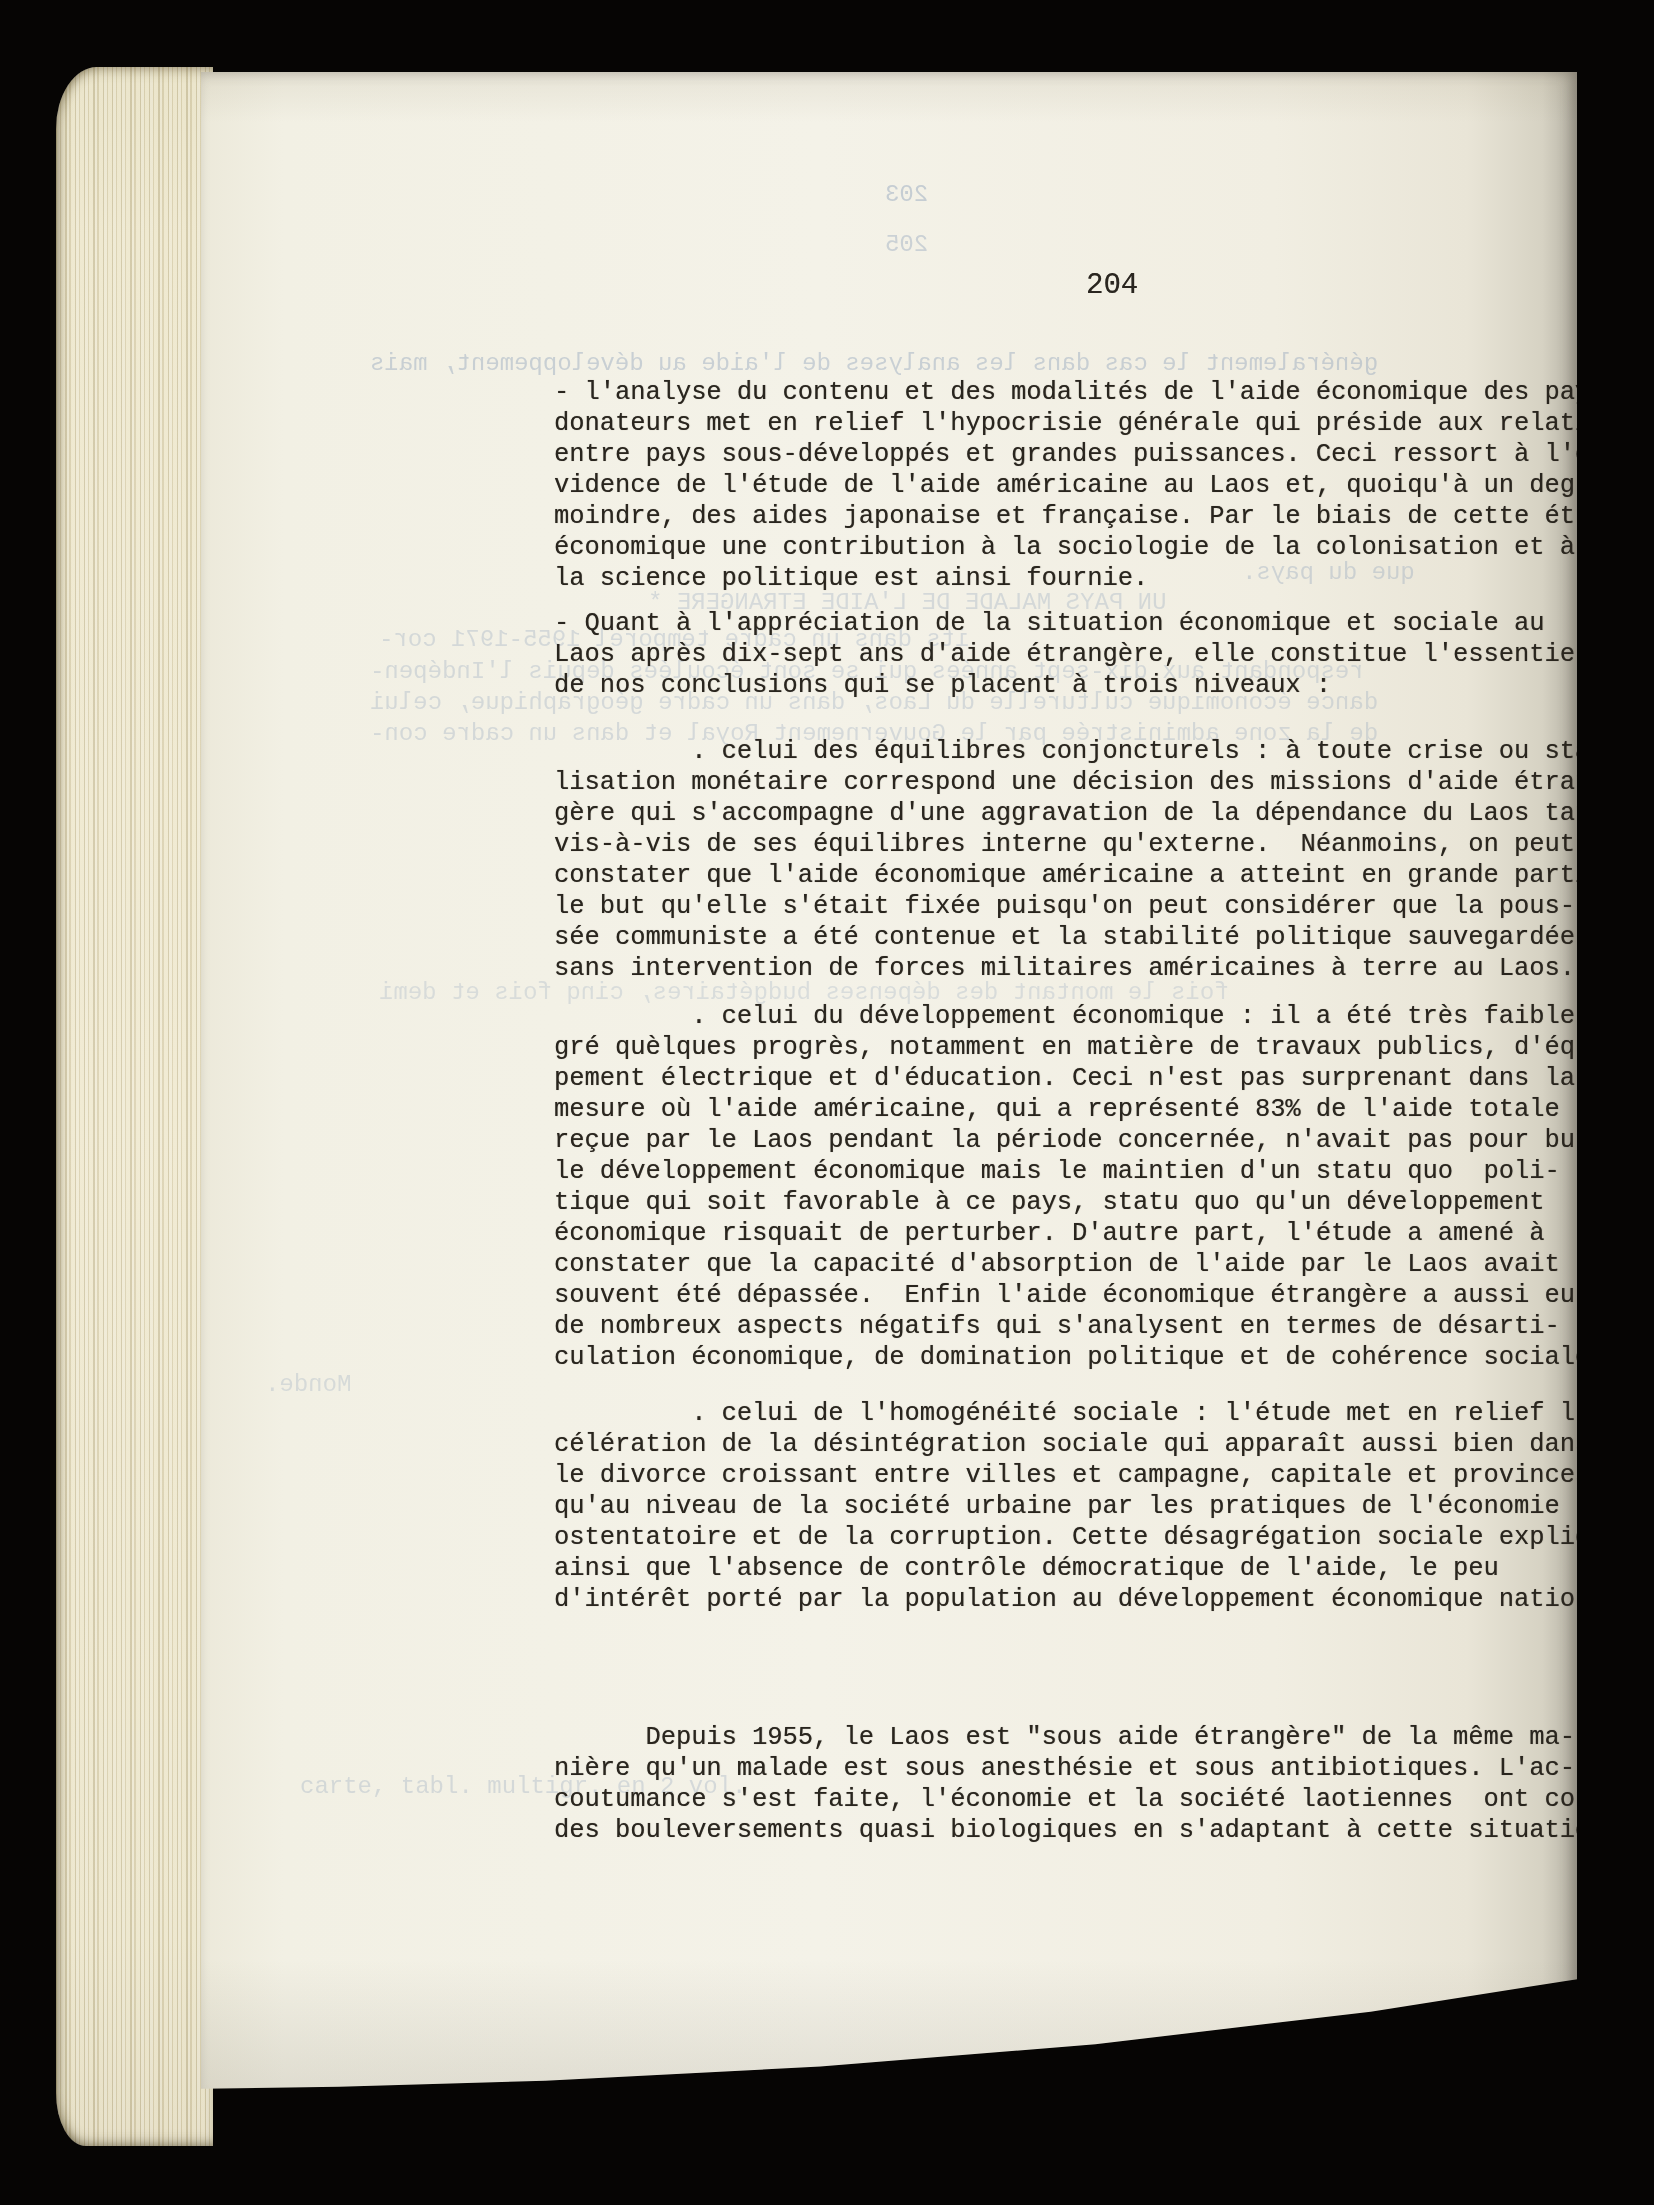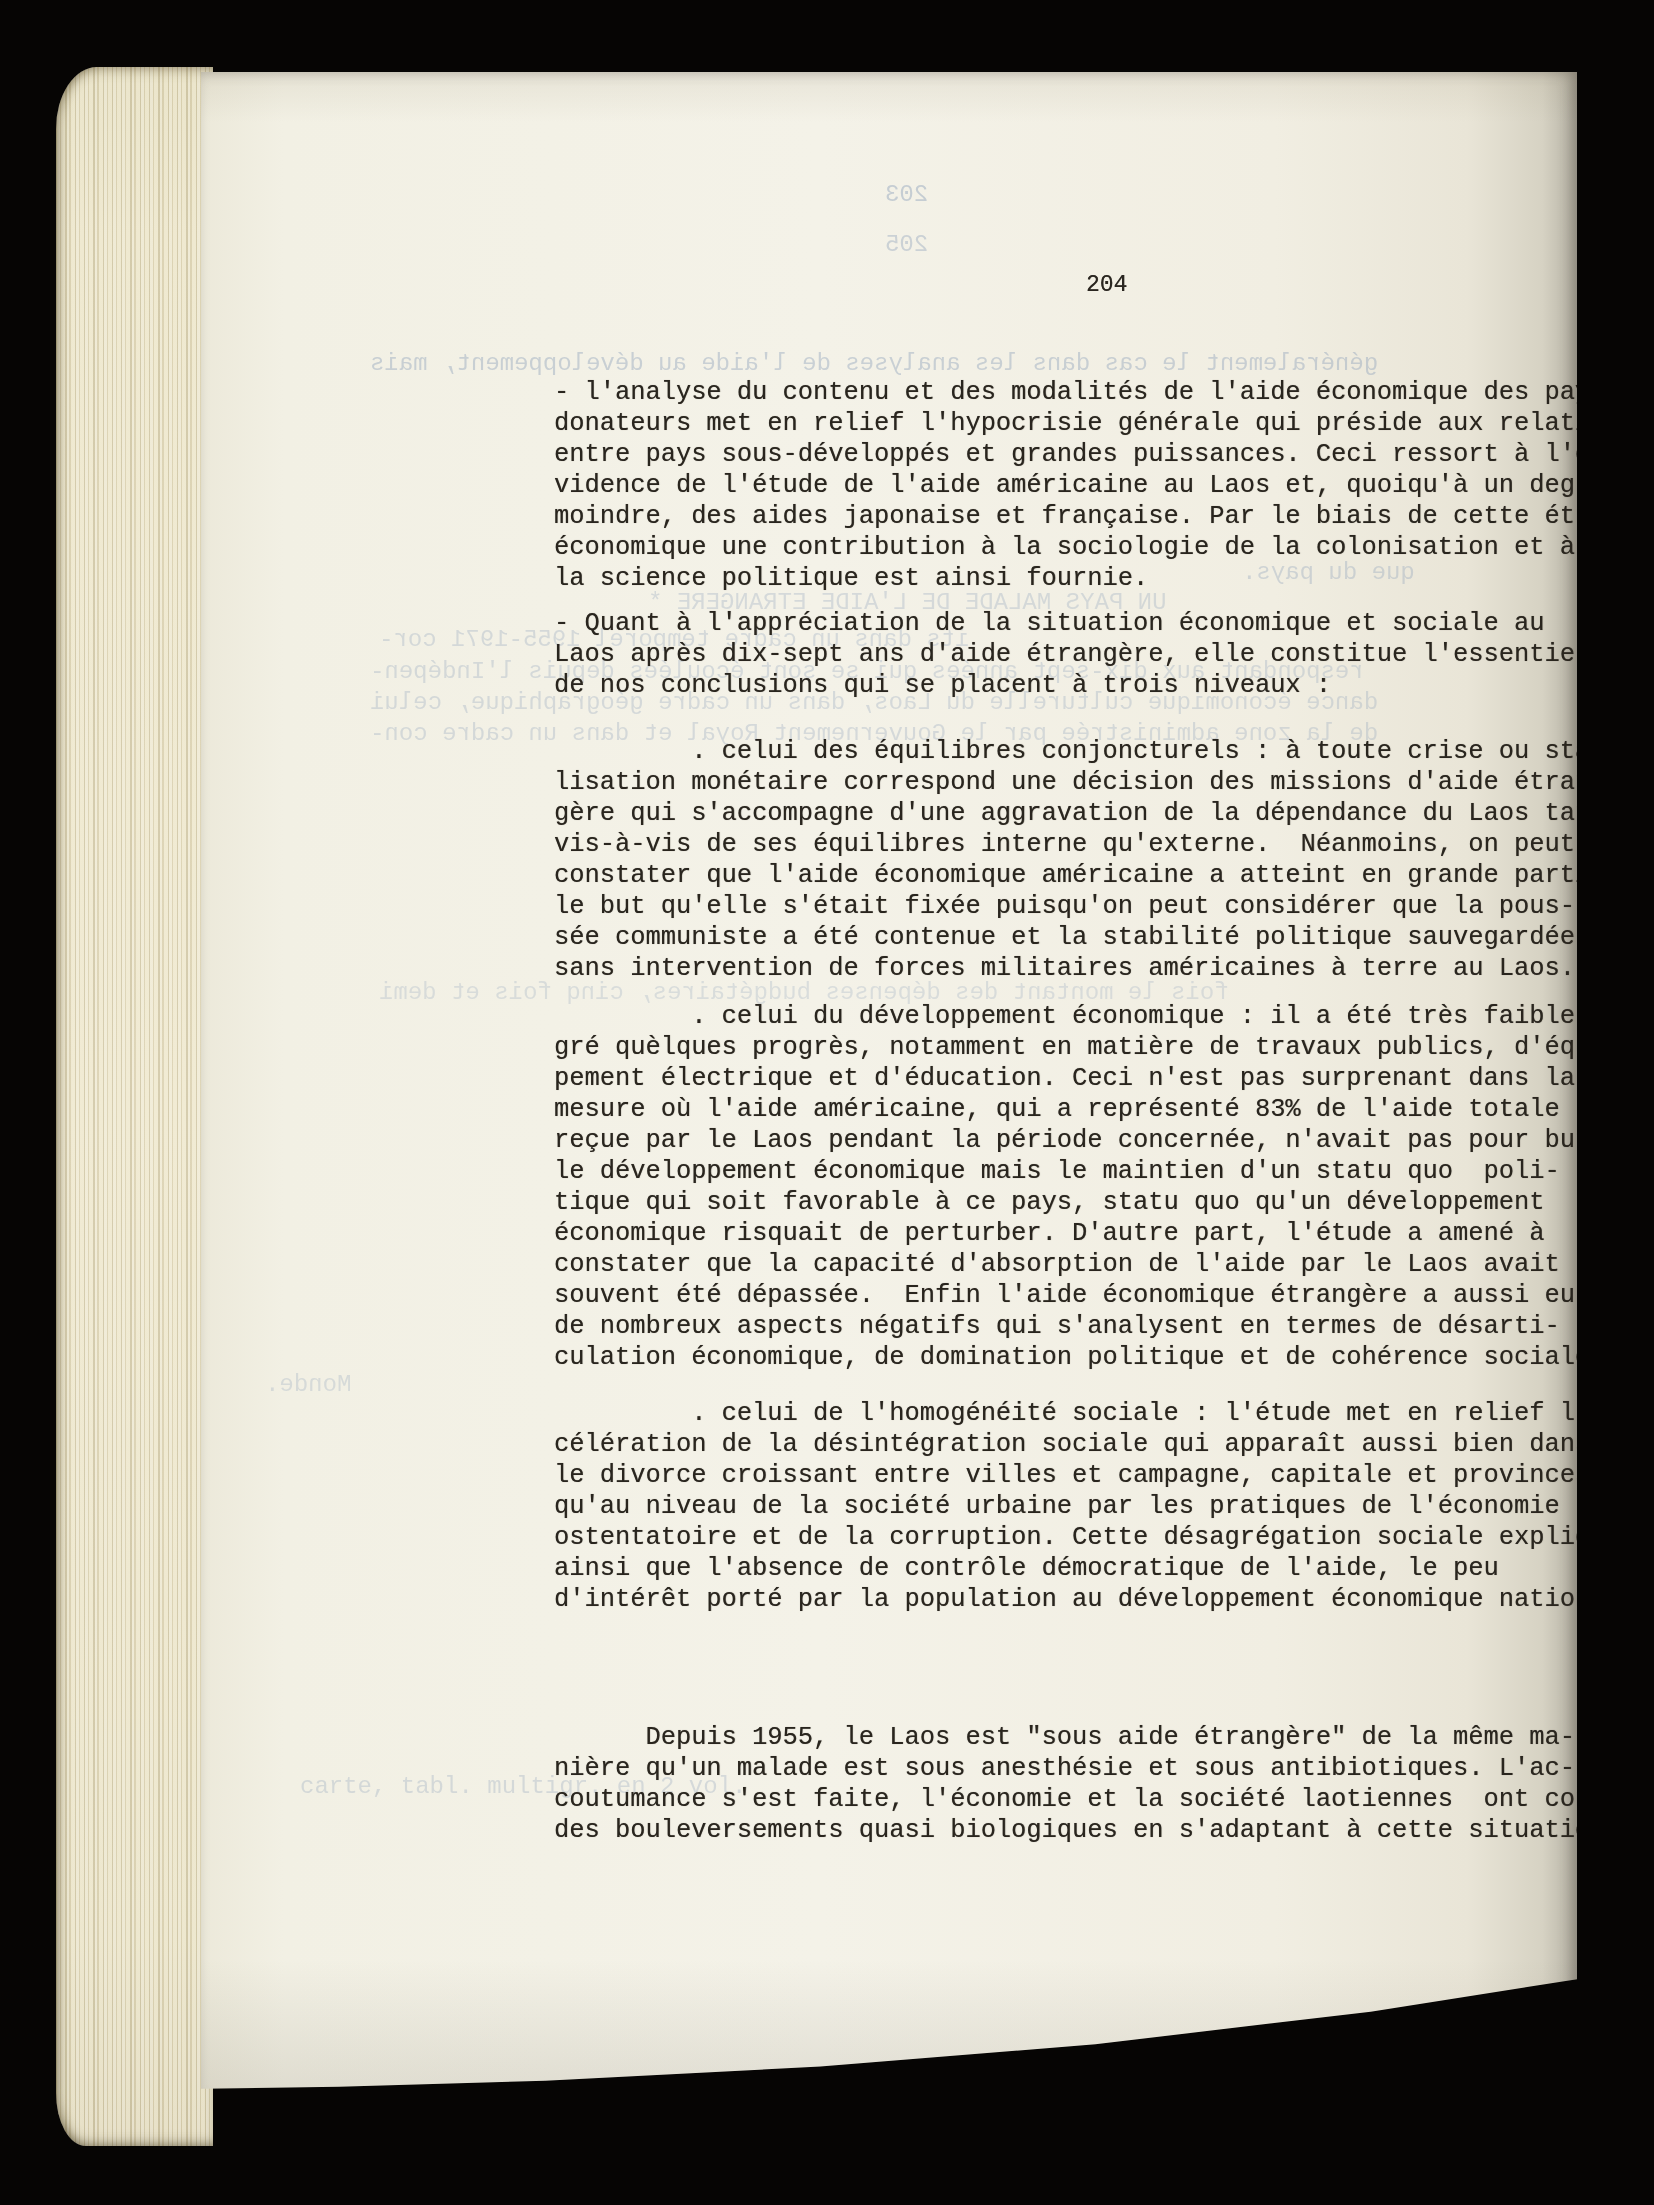--- a/index.html
+++ b/index.html
@@ -36,21 +36,21 @@
     background:
       linear-gradient(180deg, rgba(120,105,70,0.10) 0%, rgba(120,105,70,0) 2.5%, rgba(0,0,0,0) 93%, rgba(70,62,45,0.12) 100%),
       linear-gradient(90deg,#ece9da 0%,#f2f0e4 6%,#f4f2e8 45%,#f1eee2 78%,#e9e5d7 92%,#d6d2c3 97.5%,#b4b0a3 100%);
     clip-path:polygon(0 0,100% 0,100% 94%,85% 95.6%,65% 97.2%,45% 98.3%,25% 99%,10% 99.3%,0 99.4%);
     box-shadow:inset -5.3px 0 12.4px rgba(60,55,45,0.35);
   }
 
   .page-number{
     position:absolute;
     left:885px; top:198px;
-    font-size:23px; line-height:31px;
+    font-size:29px; line-height:31px;
     color:#2a2620;
     text-shadow:0.3px 0.3px 0.6px rgba(35,30,24,0.6);
     white-space:pre;
   }
 
   .text-block{ position:absolute; left:0; top:0; width:100%; height:100%; }
   .para{
     position:absolute;
     left:353px;
     font-size:25.4px; line-height:31px;

